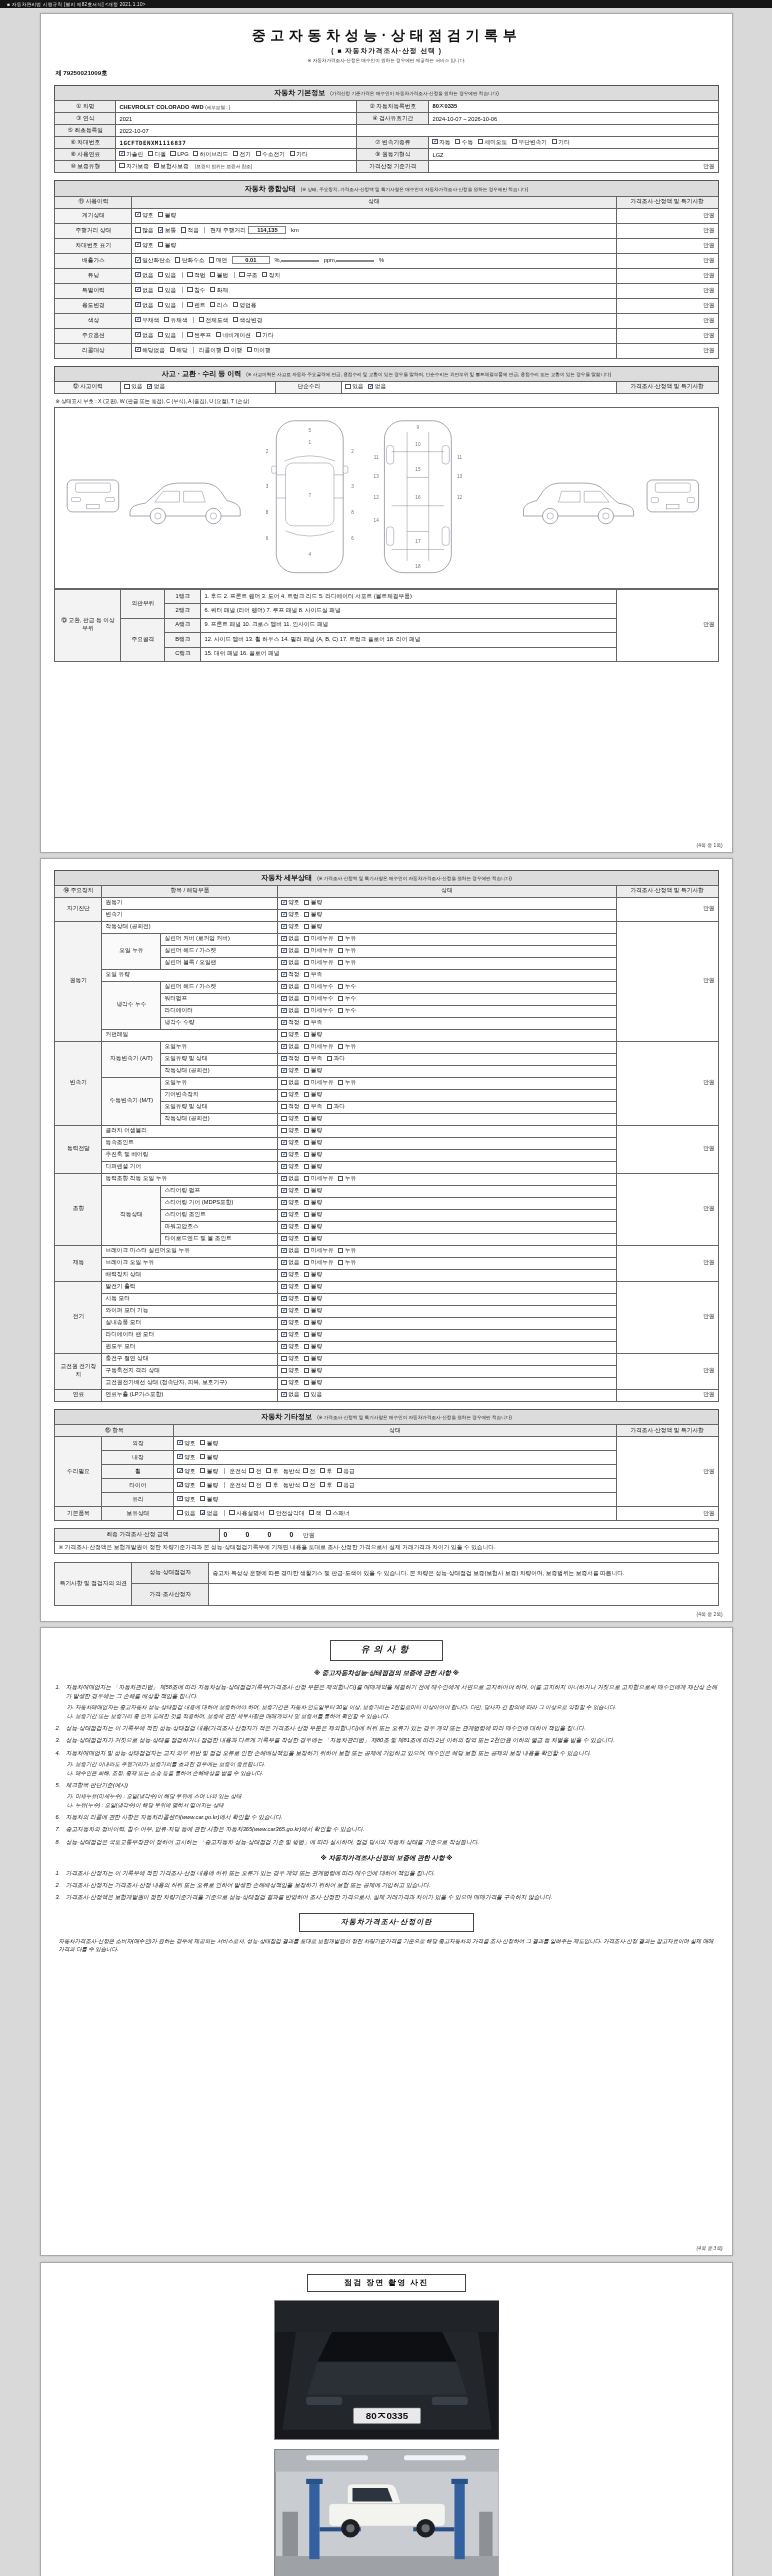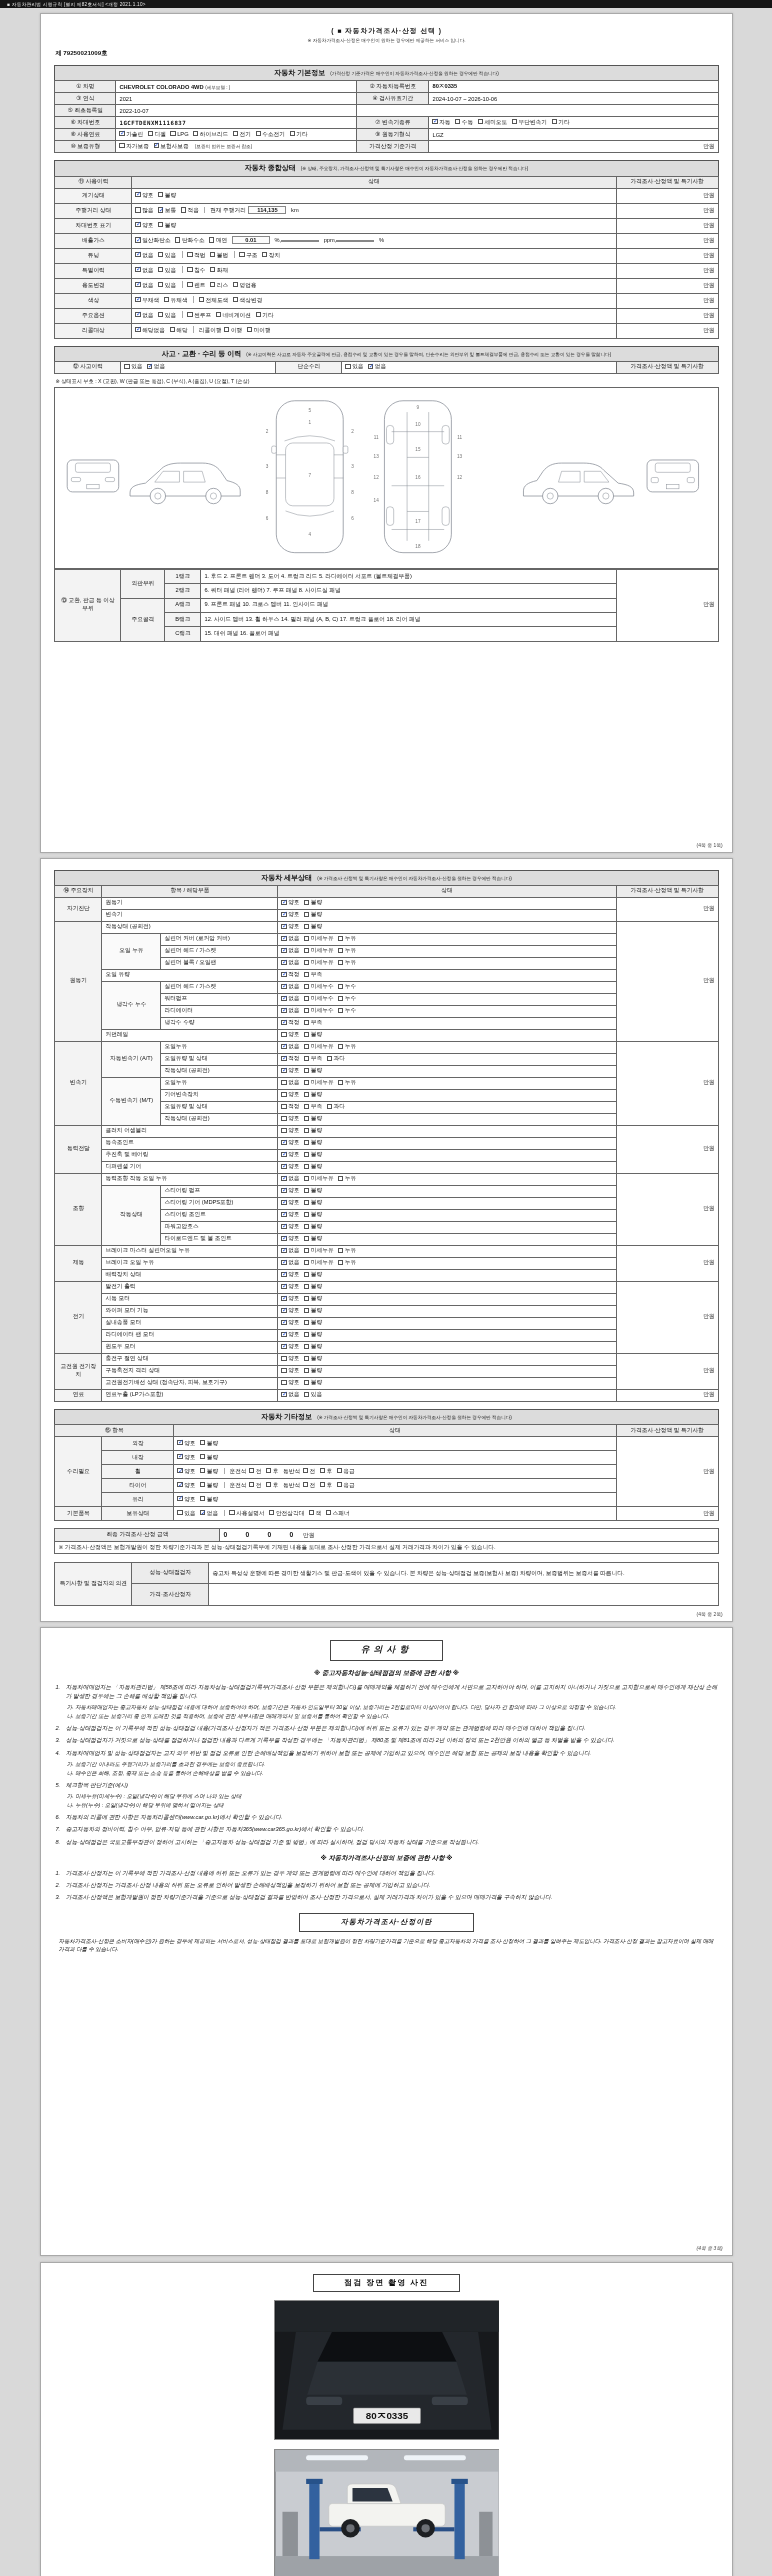--- a/index.html
+++ b/index.html
@@ -90,38 +90,39 @@
   .nb-tx { flex:1; }
   .nb-sub { margin:1px 1px 1px 12.4px; font-size:5.4px; line-height:1.45; color:#222; }
   .price-def-box {
     width:175px; margin:11.3px auto 5.2px auto; border:0.8px solid #444;
     text-align:center; font-weight:bold; font-size:7px; padding:3.6px 0; letter-spacing:1px;
   }
   .pd-text { font-size:5.4px; line-height:1.55; margin:2.1px 4.1px; }
 
   
   .photo-title-box {
-    width:147px; margin:1px auto 8.2px auto; border:0.8px solid #444;
+    width:159px; margin:1px auto 8.2px auto; border:0.8px solid #444;
     text-align:center; font-size:7.7px; font-weight:bold; letter-spacing:1.5px; padding:3.1px 0;
   }
   .photo { width:225px; margin:0 auto 8.2px auto; border:0.5px solid #8a8a8a; line-height:0; background:#000; }
 
   
   .sig-wrap { border:0.5px solid #555; margin-top:9.3px; }
   .sig-bar { background:#dcdcdc; border-bottom:0.5px solid #555; text-align:center; font-weight:bold; font-size:6.7px; padding:2.1px; letter-spacing:3.1px; }
   .sig-body { display:flex; padding:6.2px 9.3px 7.2px 9.3px; font-size:5.7px; }
 </style>
 </head>
 <body>
 
 <div class="blackbar">
   <span>■ 자동차관리법 시행규칙 [별지 제82호서식] &lt;개정 2021.1.10&gt;</span>
 </div>
 
 <div class="page" style="min-height:840px;">
+  <div class="doc-title">중고자동차성능·상태점검기록부</div>
   <div class="doc-sub">( ■ 자동차가격조사·산정 선택 )</div>
   <div class="doc-sub-note">※ 자동차가격조사·산정은 매수인이 원하는 경우에만 제공하는 서비스 입니다.</div>
   <div class="doc-no">제 79250021009호</div>
 
   <div class="sec-bar">
     <span>자동차 기본정보</span>
     <span class="sec-note">(가격산정 기준가격은 매수인이 자동차가격조사·산정을 원하는 경우에만 적습니다)</span>
   </div>
   <table class="tbl">
     <colgroup>

